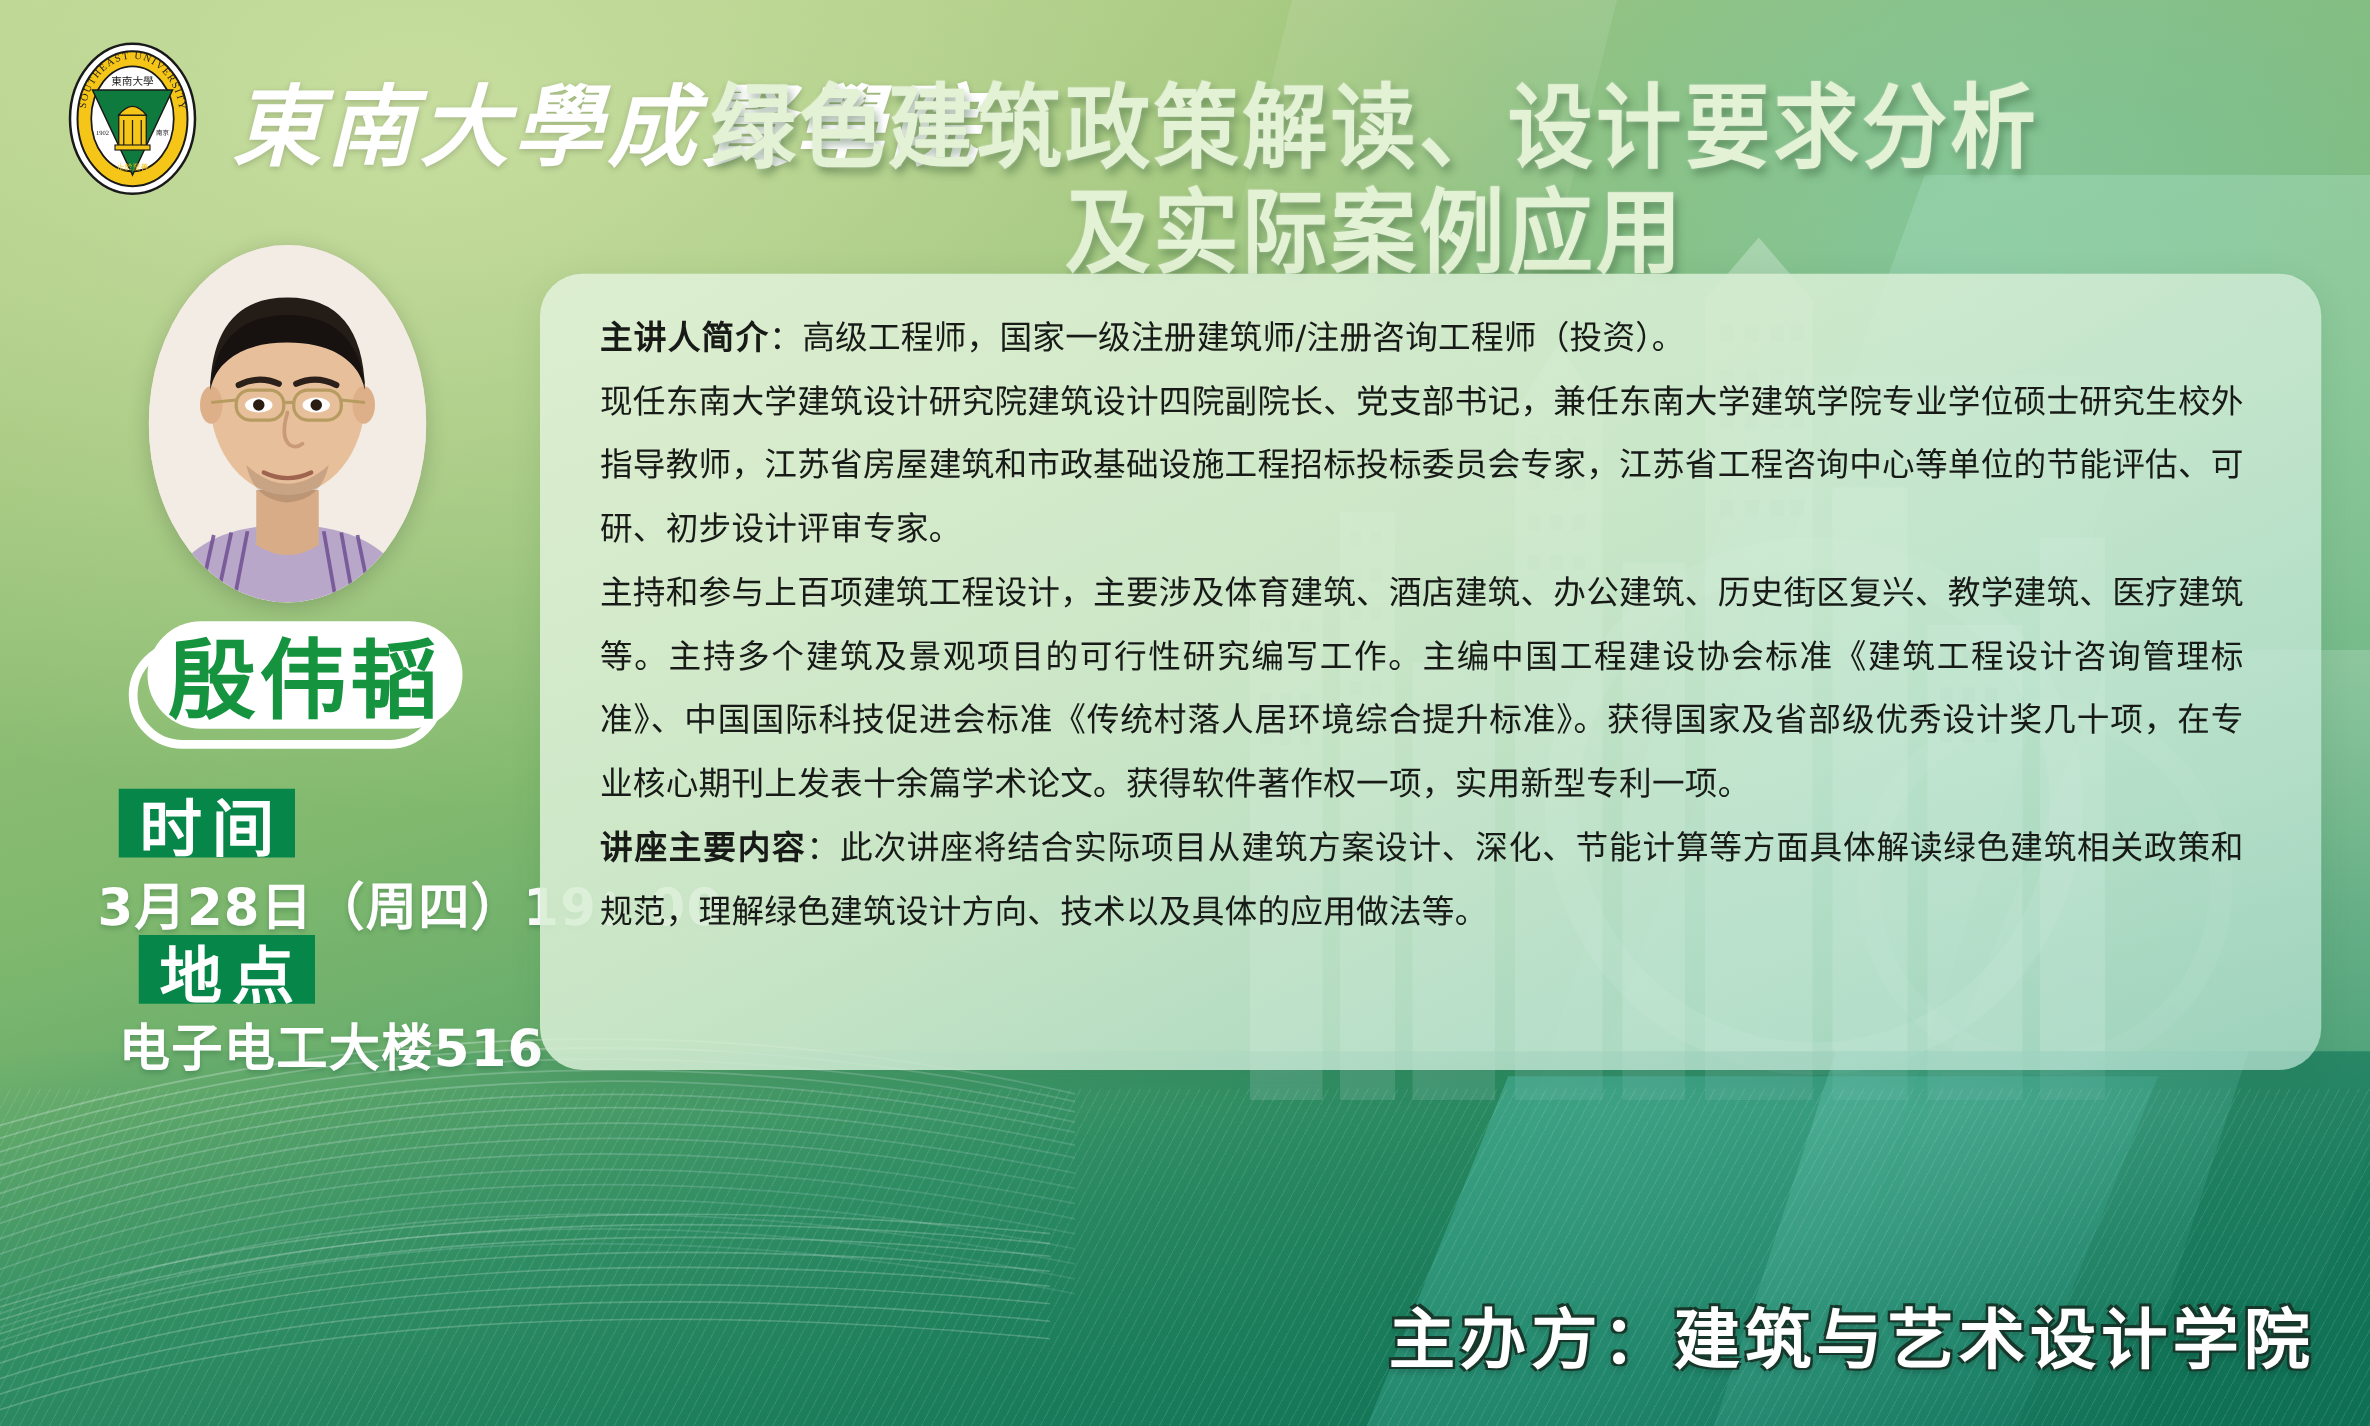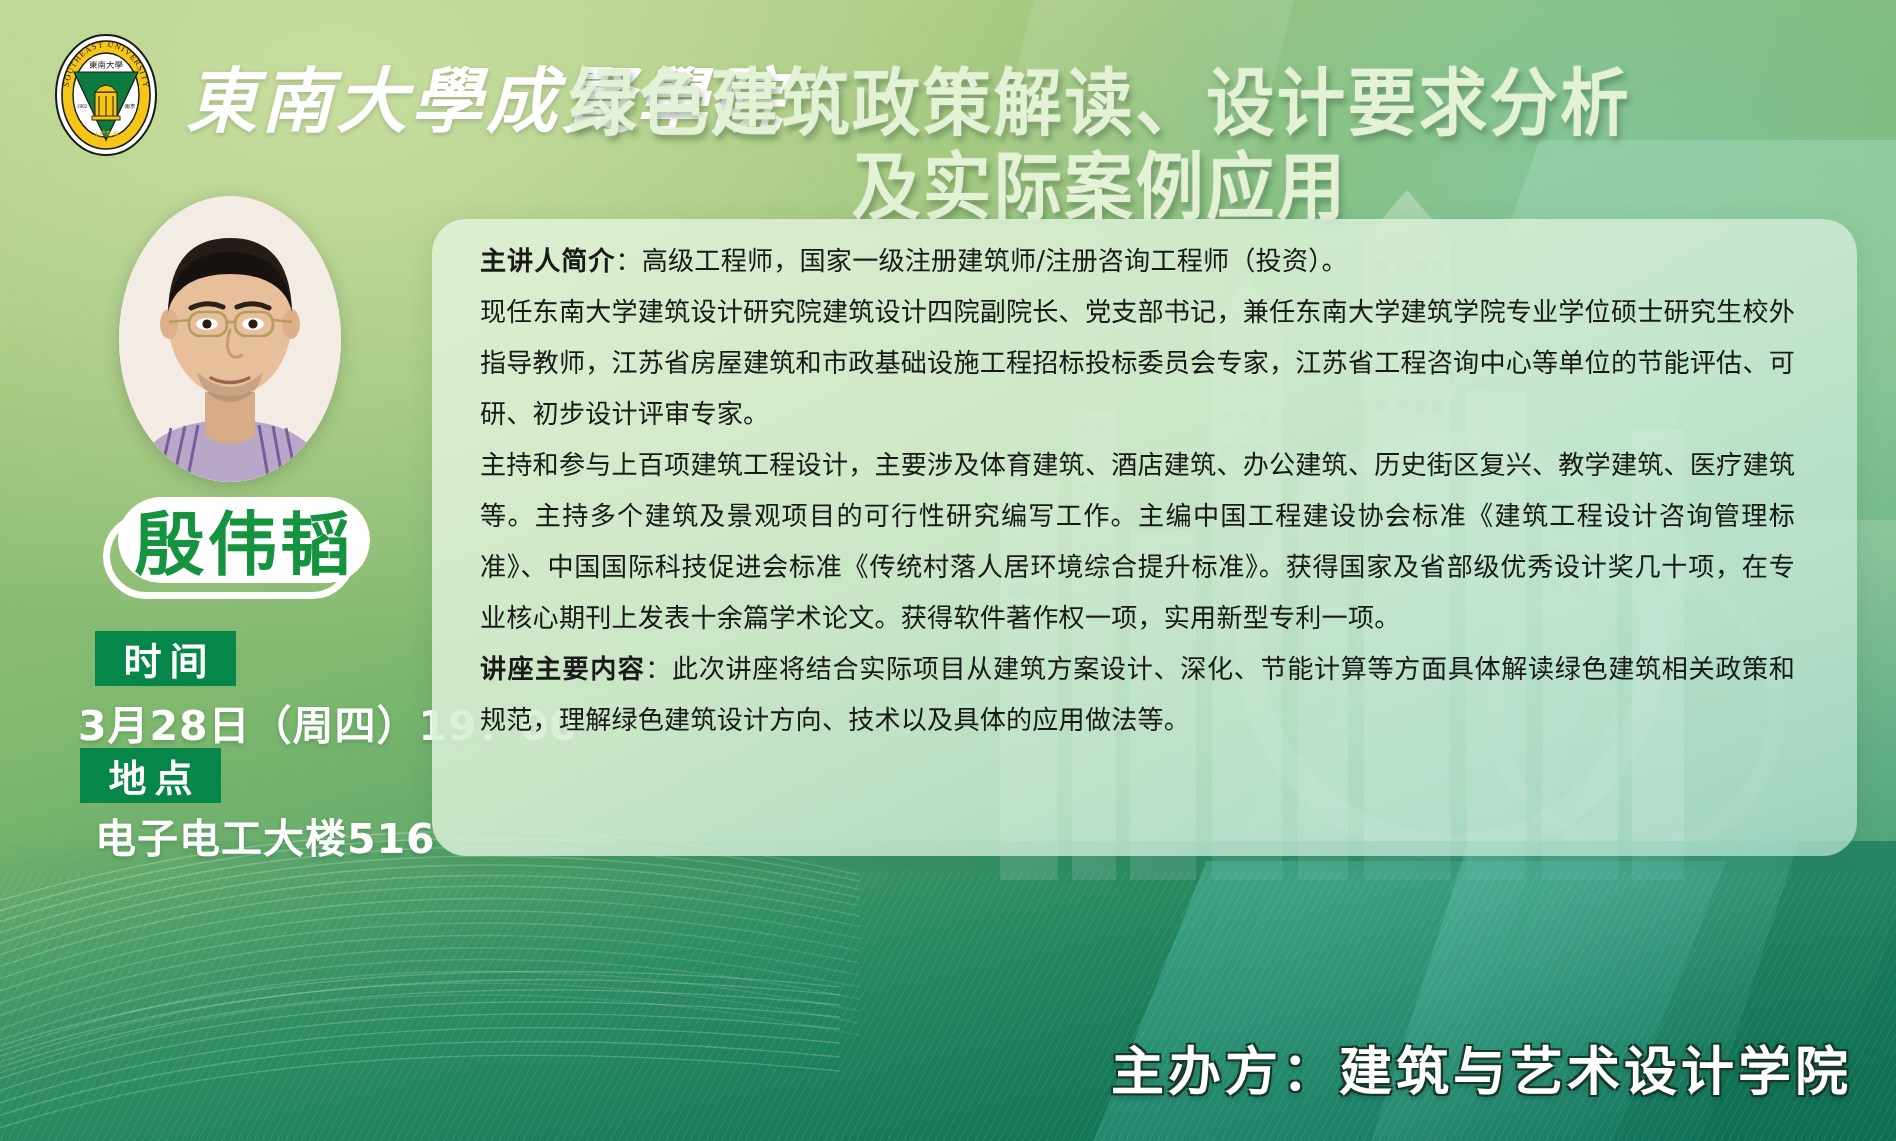--- a/index.html
+++ b/index.html
@@ -121,42 +121,42 @@
     font-size:70px;font-weight:700;color:#15933f;letter-spacing:3px;
     transform:translateY(-2px);
   }
 
   .tag{
     position:absolute;background:#07864a;
     display:flex;align-items:center;justify-content:center;
   }
   .tag span{
     font-family:"DejaVu Sans","Liberation Sans",sans-serif;
-    color:#ffffff;font-size:38px;font-weight:700;letter-spacing:8px;
+    color:#ffffff;font-size:50px;font-weight:700;letter-spacing:8px;
     transform:translateX(4px);
   }
   #tag-time{left:95px;top:631px;width:141px;height:55px;}
-  #tag-place{left:80px;top:748px;width:141px;height:55px;}
+  #tag-place{left:111px;top:748px;width:141px;height:55px;}
 
   .info-line{
     position:absolute;
     font-family:"DejaVu Sans","Liberation Sans",sans-serif;
     color:#ffffff;font-size:41px;font-weight:700;letter-spacing:1px;white-space:nowrap;
     text-shadow:0 2px 4px rgba(0,60,35,.22);
   }
   #time-value{left:78px;top:692px;}
   #place-value{left:95px;top:805px;}
 
   
   .panel{
     position:absolute;left:432px;top:219px;width:1425px;height:637px;
     border-radius:34px;
     background:linear-gradient(150deg,rgba(223,240,212,.93) 0%,rgba(214,237,211,.88) 42%,rgba(198,232,214,.80) 72%,rgba(186,228,214,.72) 100%);
     box-shadow:0 6px 26px rgba(20,70,40,.10);
-    padding:16px 42px 26px 48px;
+    padding:26px 42px 26px 48px;
     overflow:hidden;
   }
   .para{
     font-family:"DejaVu Sans","Liberation Sans",sans-serif;
     font-size:26.5px;line-height:51px;color:#171a17;
     letter-spacing:.2px;
     text-align:justify;
     margin:0;
     transform:scaleX(.985);
     transform-origin:left center;

